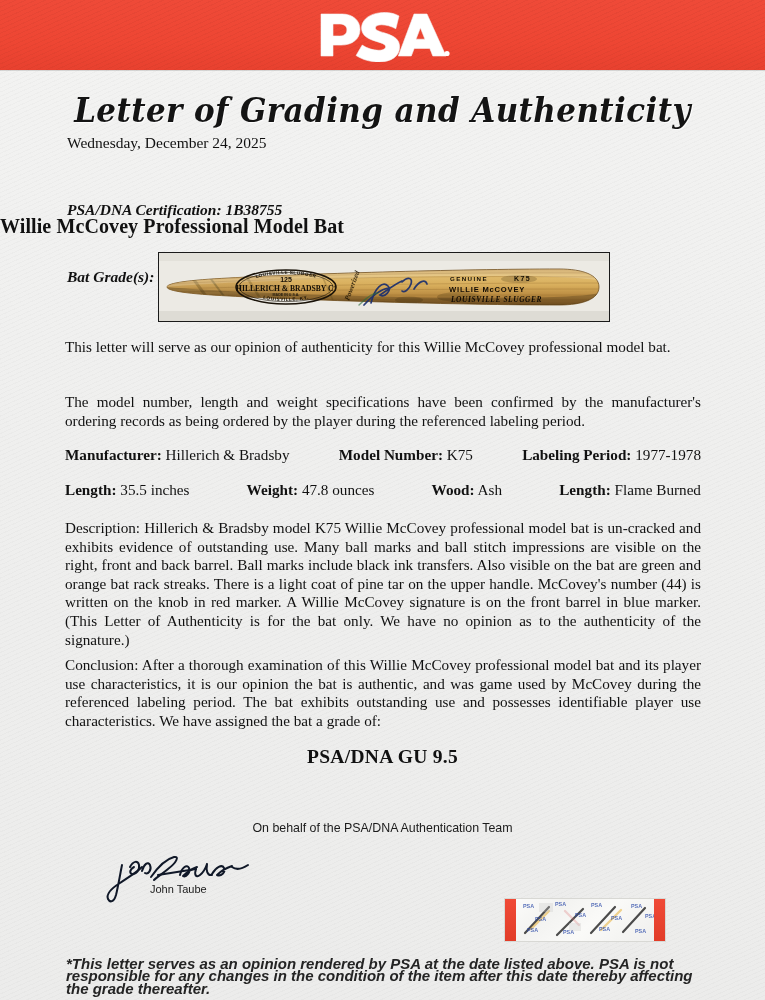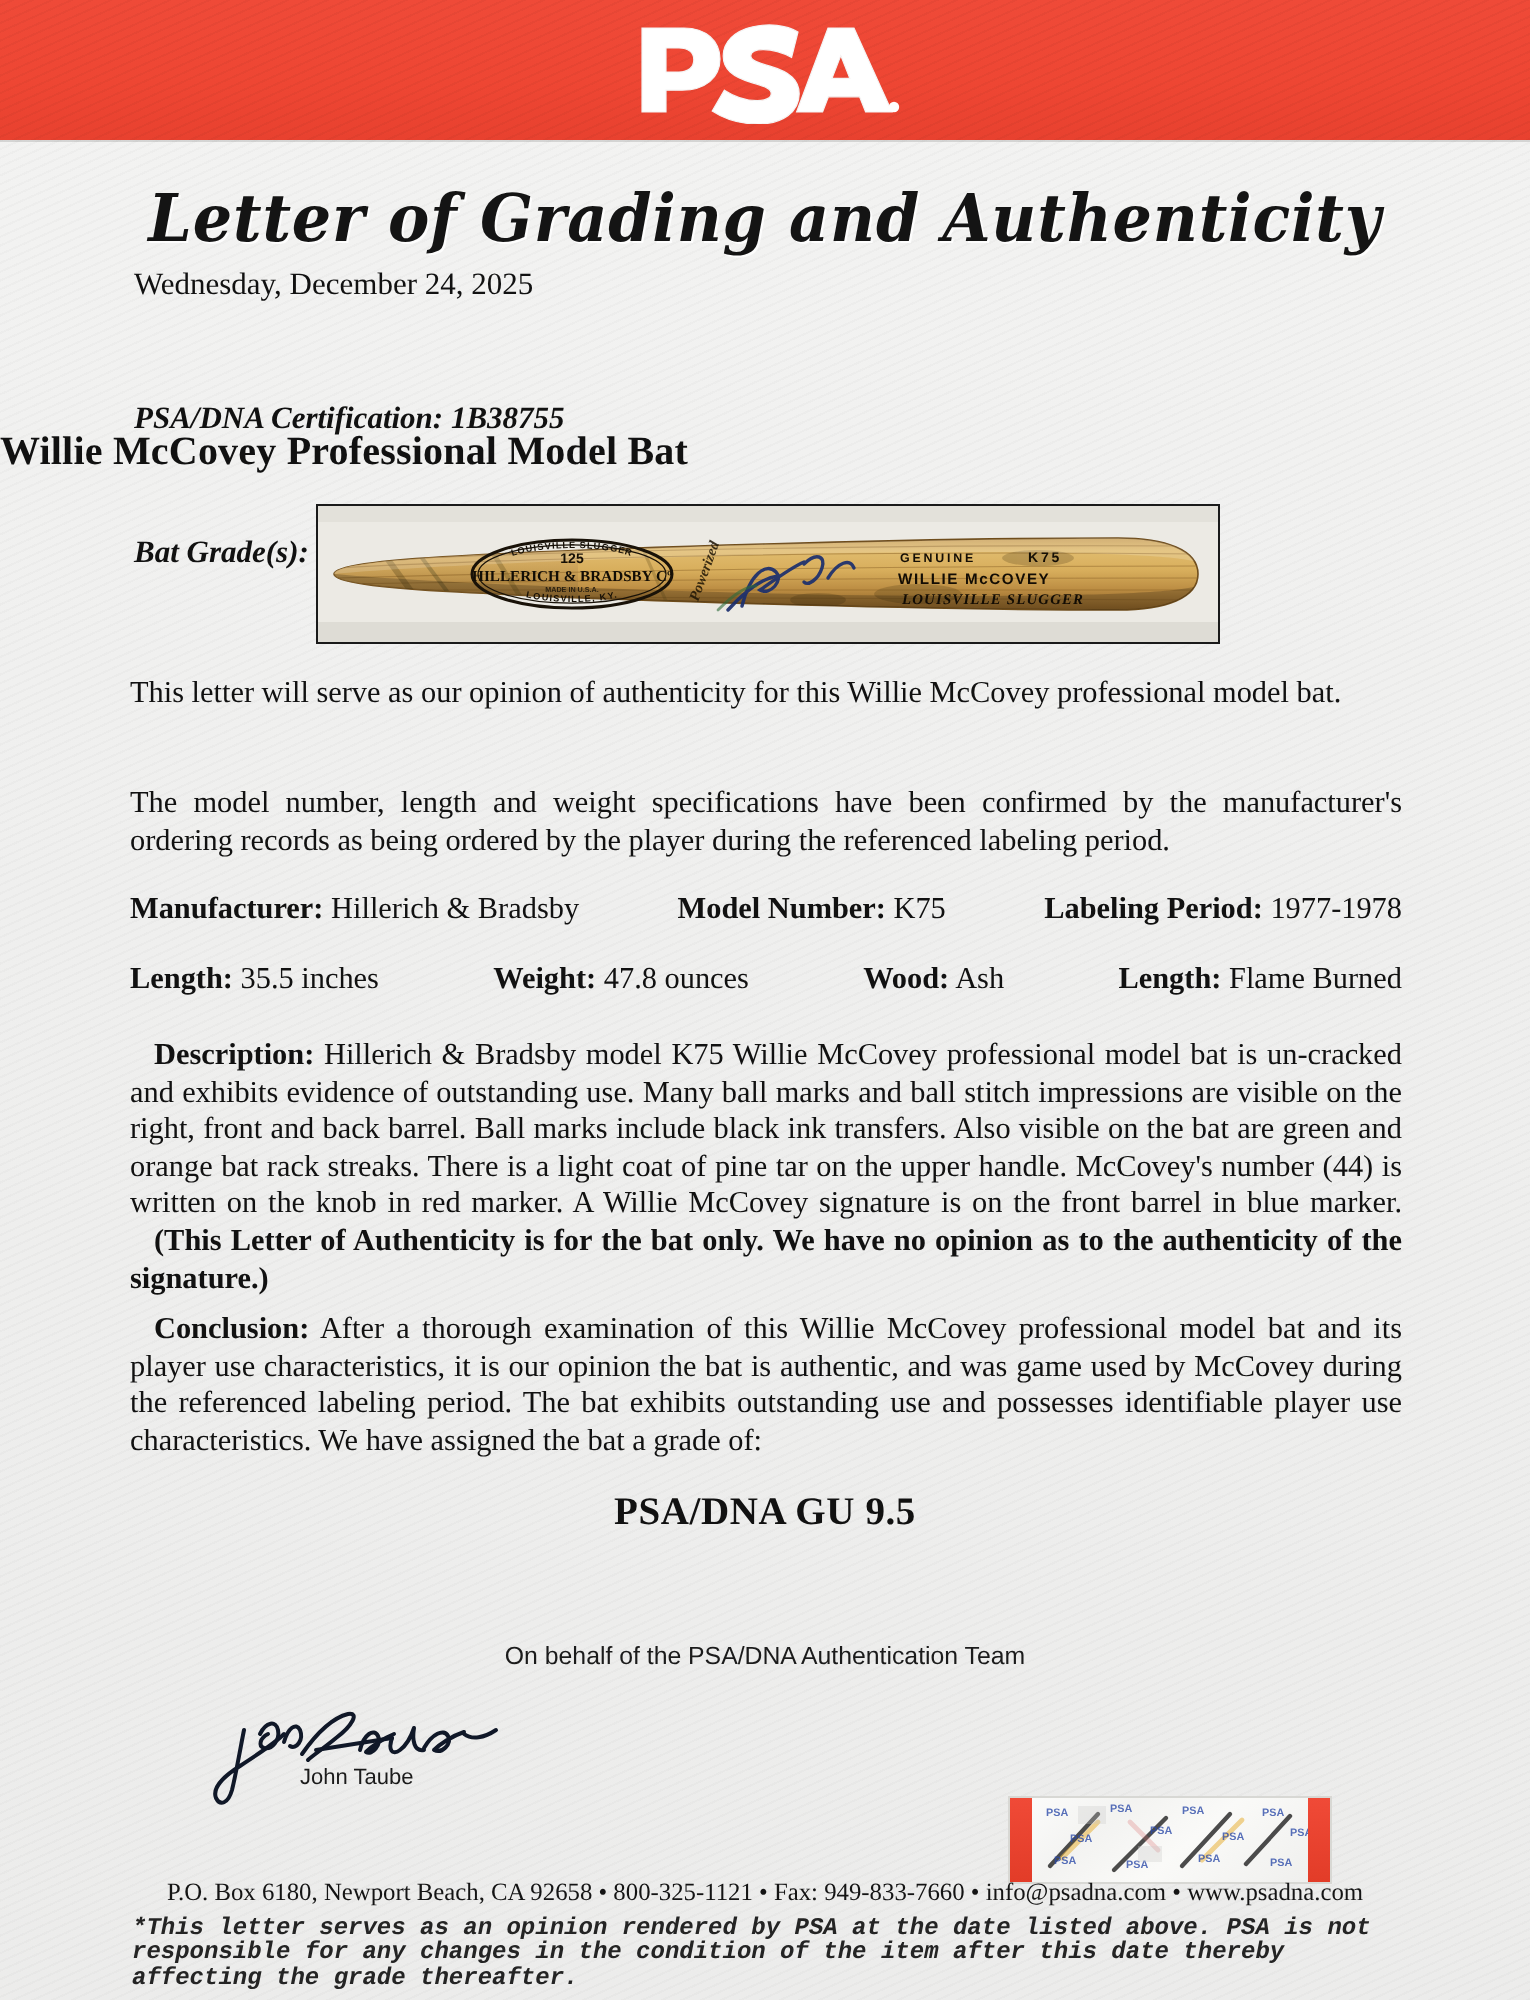--- a/index.html
+++ b/index.html
@@ -112,21 +112,21 @@
 
   
   .para {
     position: absolute;
     left: 65px;
     width: 636px;
     font-size: 15.2px;
     line-height: 18.6px;
     text-align: justify;
   }
-  .para b { font-weight: bold; margin-left: 12px; }
+  .para b { font-weight: normal; }
   #para-1 { top: 338px; }
   #para-2 { top: 393px; }
 
   
   .spec-row {
     position: absolute;
     left: 65px;
     width: 636px;
     font-size: 15.2px;
     display: flex;
@@ -209,24 +209,24 @@
     left: 0; right: 0;
     text-align: center;
     font-size: 12.4px;
     color: #141414;
   }
   #footer-disclaimer {
     position: absolute;
     top: 958px;
     left: 66px;
     width: 636px;
-    font-family: Liberation Mono, monospace;
+    font-family: Liberation Sans, sans-serif;
     font-style: italic;
     font-weight: bold;
-    font-size: 12px;
+    font-size: 15px;
     line-height: 12.4px;
     color: #242424;
     text-align: left;
   }
 </style>
 </head>
 <body>
 
 <div id="page">
 
@@ -470,16 +470,15 @@
       </g>
       <g opacity="0.30">
         <rect x="34" y="4" width="14" height="9" fill="#c9c9c9"></rect>
         <rect x="64" y="24" width="12" height="8" fill="#c9c9c9"></rect>
       </g>
     </svg>
     <div class="edge left"></div>
     <div class="edge right"></div>
   </div>
 
-  <div id="footer-contact">P.O. Box 6180, Newport Beach, CA 92658 • 800-325-1121 • Fax: 949-833-7660 • info@psadna.com • www.psadna.com</div>
   <div id="footer-disclaimer">*This letter serves as an opinion rendered by PSA at the date listed above. PSA is not responsible for any changes in the condition of the item after this date thereby affecting the grade thereafter.</div>
 
 </div>
 
 </body></html>

